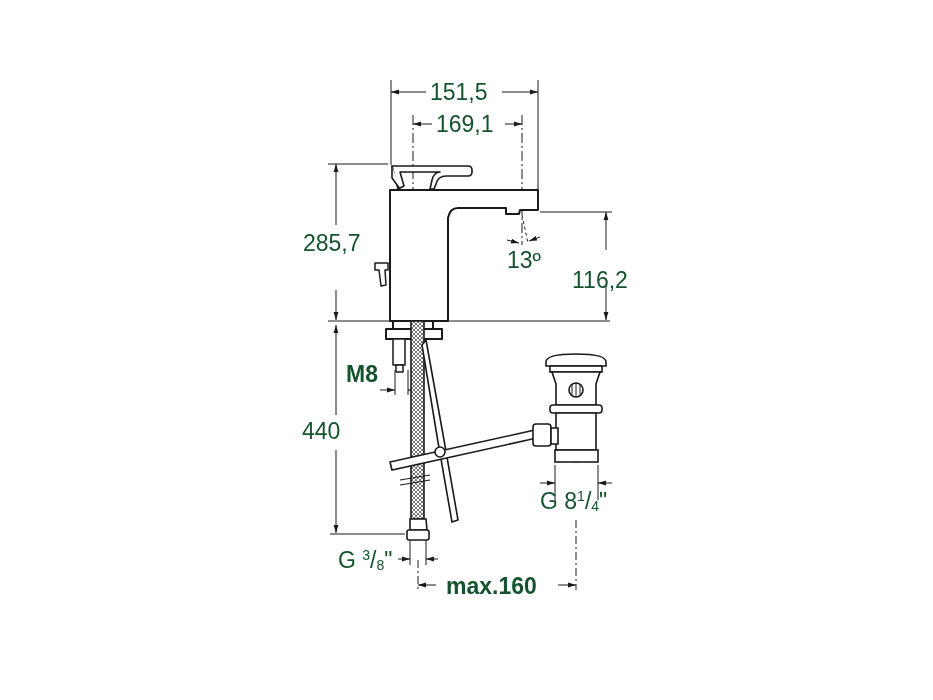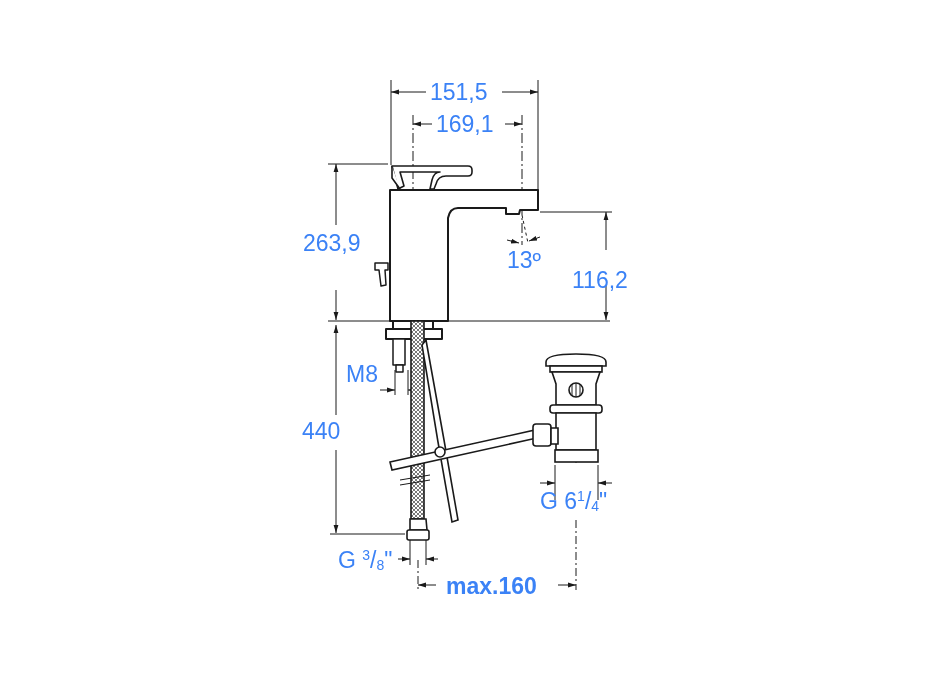--- a/index.html
+++ b/index.html
@@ -1,18 +1,18 @@
 <!DOCTYPE html>
 <html><head>
 <meta charset="utf-8">
 <style>
   html, body { margin:0; padding:0; background:#ffffff; }
   body { width:933px; height:700px; position:relative; overflow:hidden; font-family:"Liberation Sans", sans-serif; }
   #drawing { position:absolute; left:0; top:0; width:933px; height:700px; }
-  .lbl { position:absolute; font-family:"Liberation Sans", sans-serif; font-size:23px; color:#3b82f6; line-height:1; white-space:nowrap; }
+  .lbl { position:absolute; font-family:"Liberation Sans", sans-serif; font-size:23px; color:#14532d; line-height:1; white-space:nowrap; }
   .sup { font-size:14px; vertical-align:8px; }
   .sub { font-size:14px; vertical-align:-2px; }
 </style>
 </head>
 <body>
 
 <svg id="drawing" viewBox="0 0 933 700" xmlns="http://www.w3.org/2000/svg">
   <defs>
     <pattern id="braid" width="4" height="4" patternUnits="userSpaceOnUse">
       <rect width="4" height="4" fill="#fff"></rect>
@@ -115,27 +115,27 @@
     <rect x="550" y="405" width="52" height="8" rx="3"></rect>
     <path d="M556 413 L596 413 L596 450 L556 450 Z"></path>
     <rect x="555" y="450" width="43" height="12"></rect>
     <rect x="533" y="424" width="18" height="22" rx="3"></rect>
     <path d="M551 428 L558 428 L558 444 L551 444 Z"></path>
   </g>
 </svg>
 
 <div class="lbl" style="left:430px;top:81px;">151,5</div>
 <div class="lbl" style="left:436px;top:113px;">169,1</div>
-<div class="lbl" style="left:303px;top:232px;">263,9</div>
+<div class="lbl" style="left:303px;top:232px;">285,7</div>
 <div class="lbl" style="left:572px;top:257px;margin-top:12px;">116,2</div>
 <div class="lbl" style="left:507px;top:249px;">13º</div>
-<div class="lbl" style="left:346px;top:363px;">M8</div>
+<div class="lbl" style="left:346px;top:363px;font-weight:bold;">M8</div>
 <div class="lbl" style="left:302px;top:420px;text-align:right;">440</div>
 
 <div class="lbl" style="left:540px;top:489px;">
-  <span>G 6</span><span class="sup">1</span>/<span class="sub">4</span><span>"</span>
+  <span>G 8</span><span class="sup">1</span>/<span class="sub">4</span><span>"</span>
 </div>
 
 <div class="lbl" style="left:338px;top:548px;">
   <span>G </span><span class="sup">3</span>/<span class="sub">8</span><span>"</span>
 </div>
 
 <div class="lbl" style="left:446px;top:575px;font-weight:bold;">max.160</div>
 
 </body></html>

